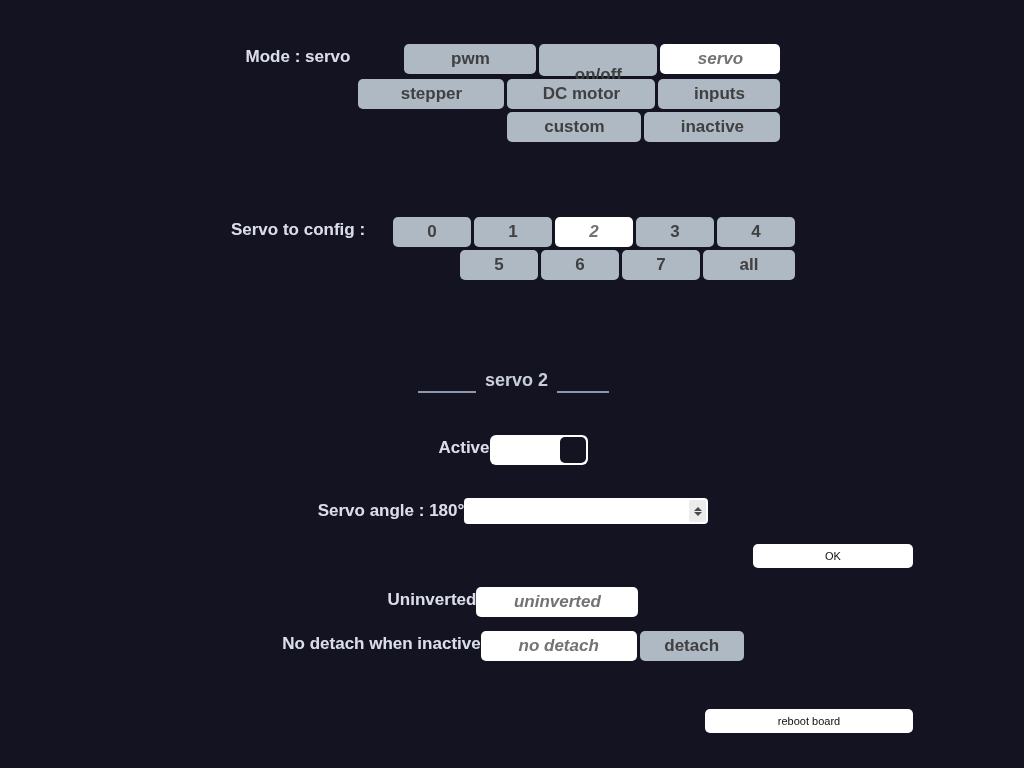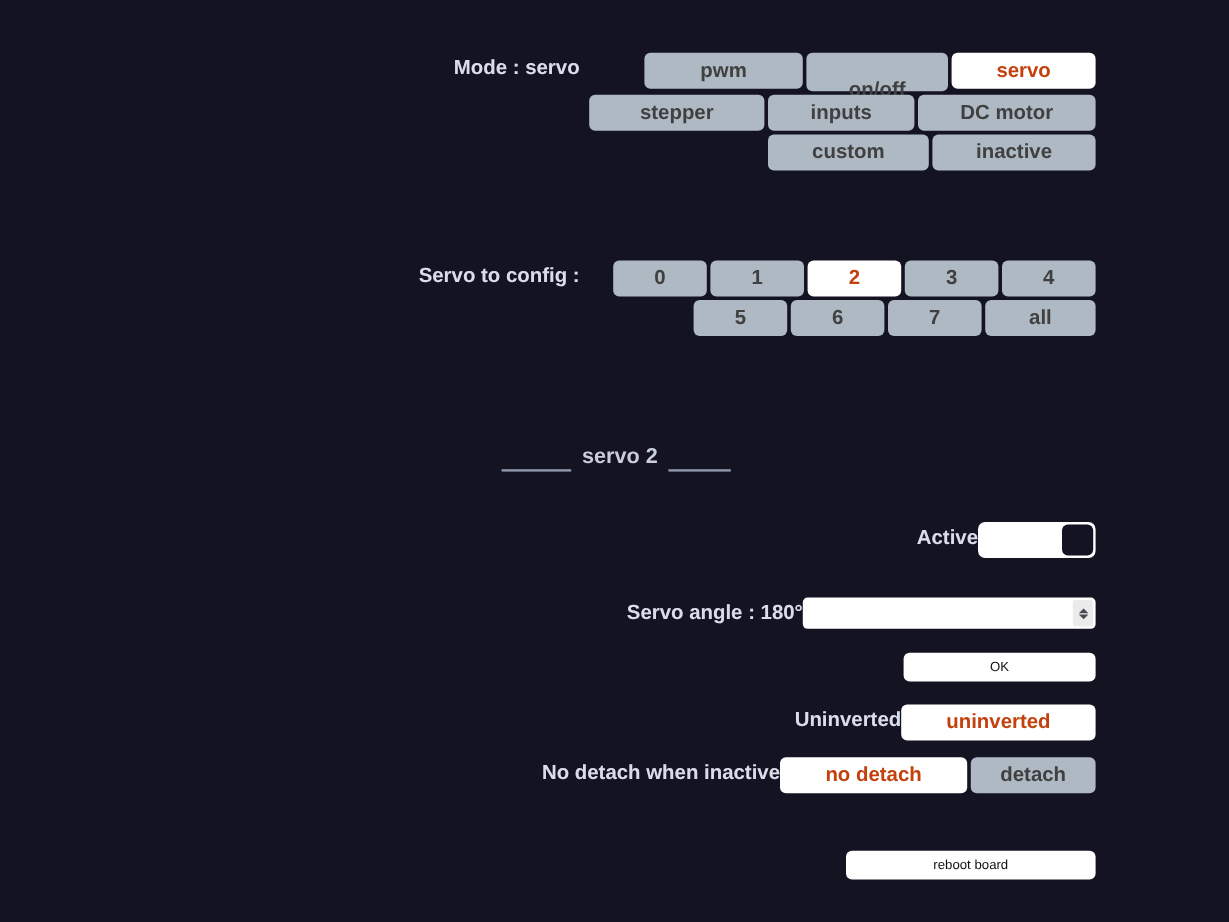--- a/index.html
+++ b/index.html
@@ -20,21 +20,21 @@
     height: 768px;
   }
 
   
   .row {
     position: absolute;
     left: 113px;
     right: 111px;
     display: flex;
     align-items: flex-start;
-    justify-content: flex-end;
+    justify-content: center;
   }
 
   .label {
     font-size: 17px;
     font-weight: bold;
     color: #d9dde9;
     line-height: 22px;
     white-space: nowrap;
     padding-top: 2px;
     text-shadow: 0 0 0.4px rgba(255,255,255,.25);
@@ -60,21 +60,22 @@
     font-weight: bold;
     padding: 0 18px;
     height: 30px;
     line-height: 30px;
     text-align: center;
     cursor: pointer;
     white-space: nowrap;
   }
   .sbtn.selected {
     background: #ffffff;
-    color: #c2410c;
+    color: #737373;
+    font-style: italic;
   }
 
   
   .mode-group .sbtn { min-width: 0; }
   .sbtn.w-pwm      { width: 132px; padding: 0; }
   .sbtn.w-onoff    { width: 118px; padding: 16px; }
   .sbtn.w-servo    { width: 120px; padding: 0; }
   .sbtn.w-stepper  { width: 146px; padding: 0; }
   .sbtn.w-dcmotor  { width: 148px; padding: 0; }
   .sbtn.w-inputs   { width: 122px; padding: 0; }
@@ -207,22 +208,22 @@
 
 <div class="page">
 
   <div class="row" id="mode-row">
     <div class="label">Mode : servo</div>
     <div class="btn-group mode-group">
       <button class="sbtn w-pwm">pwm</button>
       <button class="sbtn w-onoff">on/off</button>
       <button class="sbtn w-servo selected">servo</button>
       <button class="sbtn w-stepper">stepper</button>
+      <button class="sbtn w-dcmotor">DC motor</button>
       <button class="sbtn w-inputs">inputs</button>
-      <button class="sbtn w-dcmotor">DC motor</button>
       <button class="sbtn w-custom">custom</button>
       <button class="sbtn w-inactive">inactive</button>
     </div>
   </div>
 
   <div class="row" id="servoconfig-row">
     <div class="label">Servo to config :</div>
     <div class="btn-group num-group">
       <button class="sbtn">0</button>
       <button class="sbtn">1</button>

